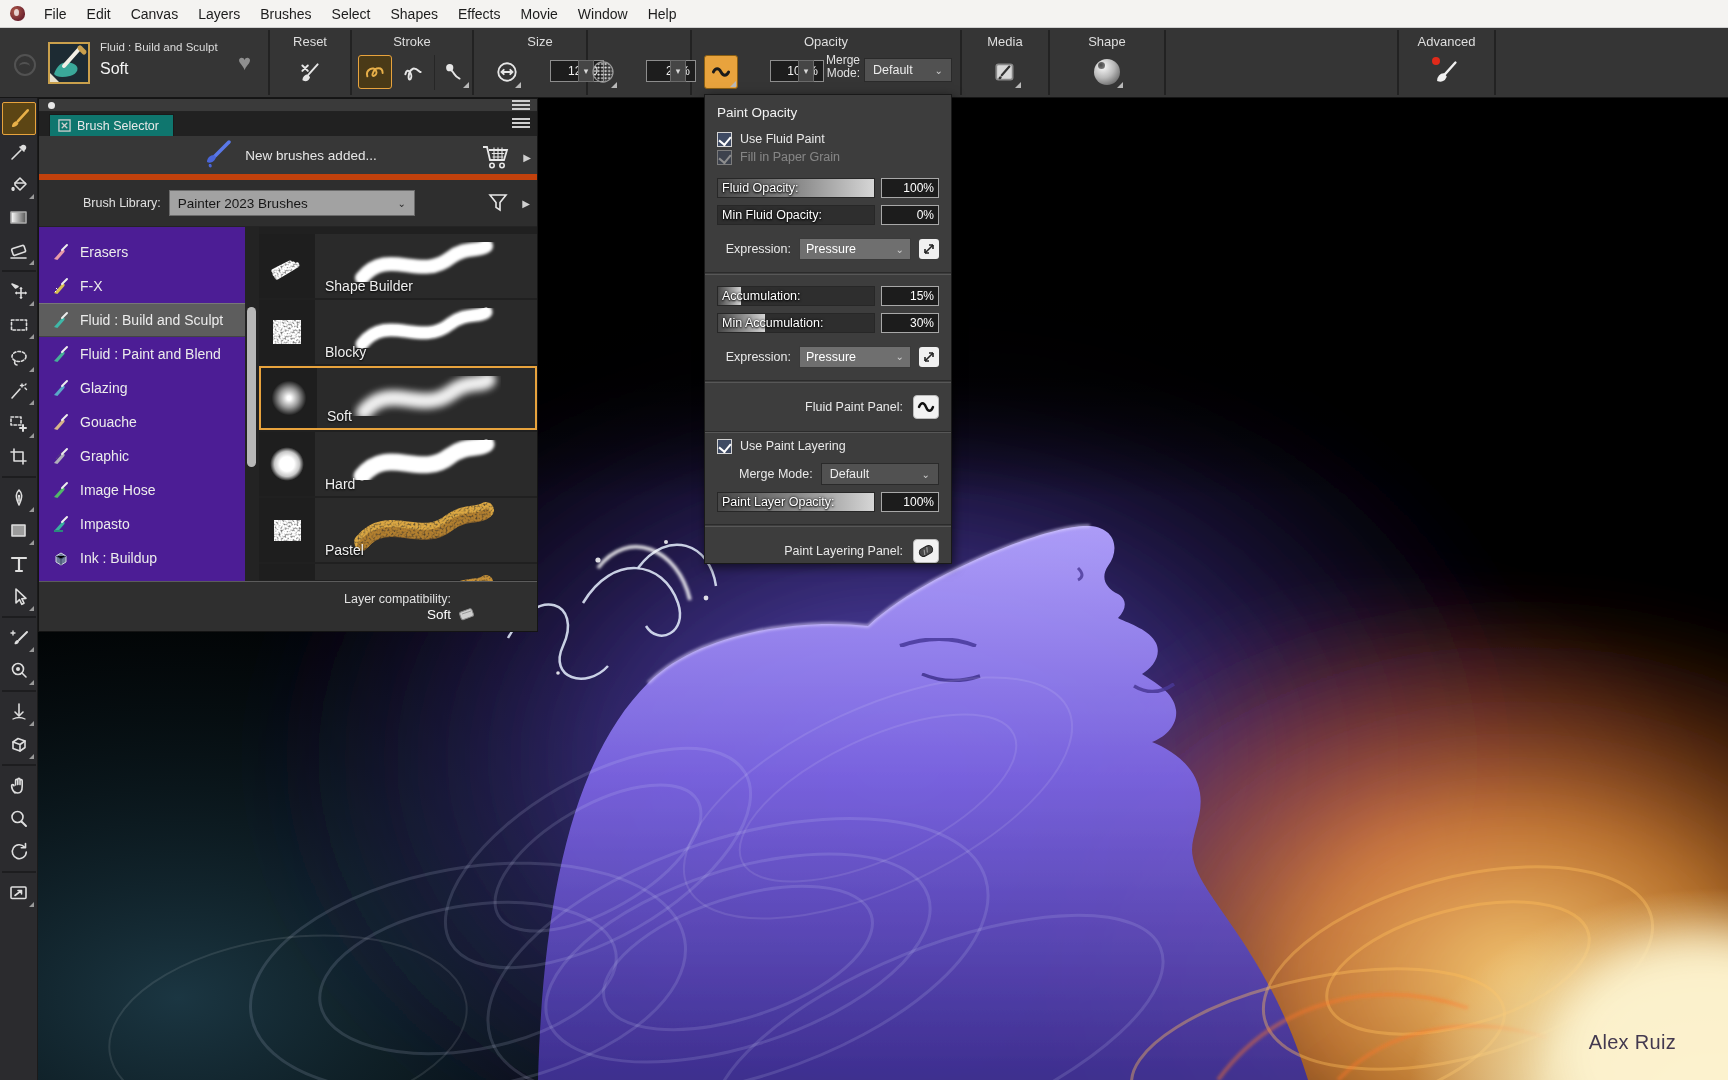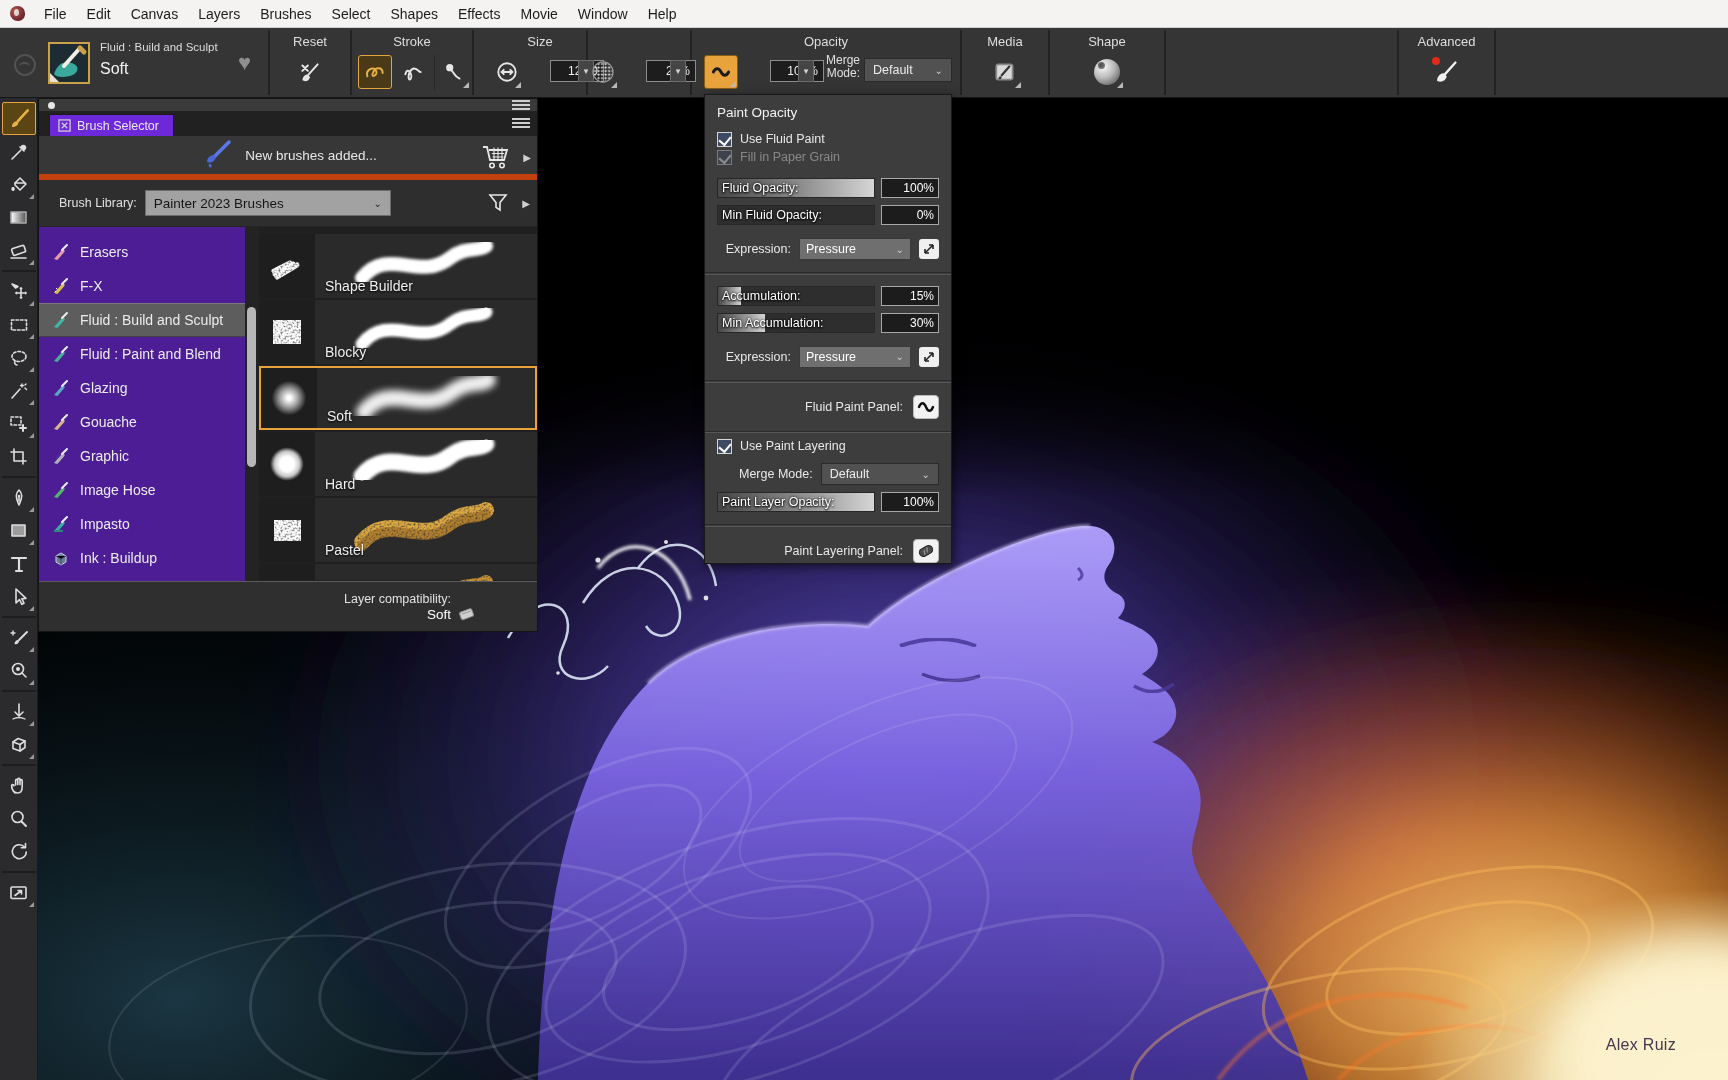--- a/index.html
+++ b/index.html
@@ -2,21 +2,21 @@
 <html><head>
 <meta charset="utf-8">
 <style>
   * { margin:0; padding:0; box-sizing:border-box; }
   html,body { width:1728px; height:1080px; overflow:hidden; background:#000;
     font-family:"Liberation Sans", sans-serif; -webkit-font-smoothing:antialiased; }
   #app { position:relative; width:1728px; height:1080px; overflow:hidden; }
 
   
   .canvas { position:absolute; left:38px; top:98px; width:1690px; height:982px; background:#000; z-index:0; }
-  .signature { position:absolute; right:52px; bottom:26px; font-size:16px; color:#43394f; letter-spacing:.3px; }
+  .signature { position:absolute; right:52px; bottom:26px; font-size:20px; color:#43394f; letter-spacing:.3px; }
 
   
   .menubar { position:absolute; left:0; top:0; width:1728px; height:28px; background:#f4f3f1;
     display:flex; align-items:center; gap:2px; padding-left:8px; z-index:5; border-bottom:1px solid #d0d0d0;}
   .menubar .logo { width:15px; height:15px; margin:0 8px 0 2px; border-radius:50% 50% 46% 54%;
     background:radial-gradient(circle at 35% 35%, #b05a4a, #6e2430 70%); position:relative;}
   .menubar .logo:after{content:""; position:absolute; left:4px; top:3px; width:5px; height:7px; border-radius:50%;
     background:rgba(255,255,255,.75);}
   .menu-item { font-size:14px; color:#1c1c1c; padding:4px 9px; cursor:default; }
 
@@ -64,29 +64,29 @@
   
   .brushpanel { position:absolute; left:38px; top:98px; width:500px; height:534px; background:#2e2e2e;
     z-index:3; border:1px solid #141414; display:flex; flex-direction:column;}
   .bp-grip { height:13px; background:#3a3a3a; position:relative; border-bottom:1px solid #222;}
   .bp-grip .dot{ position:absolute; left:9px; top:3px; width:7px; height:7px; border-radius:50%; background:#e8e8e8;}
   .burger{ position:absolute; right:7px; width:18px; height:12px; top:1px; cursor:pointer;
     border-top:2px solid #cfcfcf; }
   .burger:before, .burger:after { content:""; position:absolute; left:0; right:0; height:2px; background:#cfcfcf;}
   .burger:before{ top:2px;} .burger:after{ top:6px;}
   .bp-tabs { height:24px; background:#212121; position:relative; display:flex; align-items:flex-end;}
-  .bp-tab { height:22px; background:#6d28d9; margin-left:10px; display:flex; align-items:center; gap:6px;
+  .bp-tab { height:22px; background:#0f766e; margin-left:10px; display:flex; align-items:center; gap:6px;
     padding:0 14px 0 8px; font-size:12.5px; color:#e8e8e8; cursor:pointer; border:1px solid #1a1a1a; border-bottom:none;}
   .bp-tabs .burger{ top:6px;}
   .bp-banner { height:44px; background:#373737; border-bottom:6px solid #c2410c; position:relative;
     display:flex; align-items:center; justify-content:center; gap:12px; font-size:13.5px; color:#e6e6e6; cursor:pointer;}
   .bp-banner .cart { position:absolute; right:26px; top:8px; }
   .bp-banner .arr { position:absolute; right:6px; top:16px; color:#cfcfcf; font-size:10px;}
   .bp-lib { height:47px; background:#2e2e2e; border-bottom:1px solid #242424; display:flex; align-items:center;
-    padding-left:20px; gap:8px; position:relative;}
+    padding-left:44px; gap:8px; position:relative;}
   .bp-lib .lbl { font-size:12.5px; color:#e0e0e0;}
   .libdd { width:246px; height:26px; background:#a2a2a2; color:#161616; font-size:13.5px; display:flex;
     align-items:center; justify-content:space-between; padding:0 8px; cursor:pointer; border:1px solid #6b6b6b;}
   .libdd .chev{ color:#2a2a2a; }
   .bp-lib .funnel { position:absolute; right:28px; top:12px; cursor:pointer;}
   .bp-lib .arr { position:absolute; right:7px; top:18px; color:#cfcfcf; font-size:10px; }
   .bp-body { flex:1; display:flex; min-height:0; }
   .cats { width:206px; background:#4c1d95; padding-top:8px; }
   .cat-row { height:34px; display:flex; align-items:center; gap:9px; padding-left:12px; cursor:pointer;
     font-size:14px; color:#ececec; }

